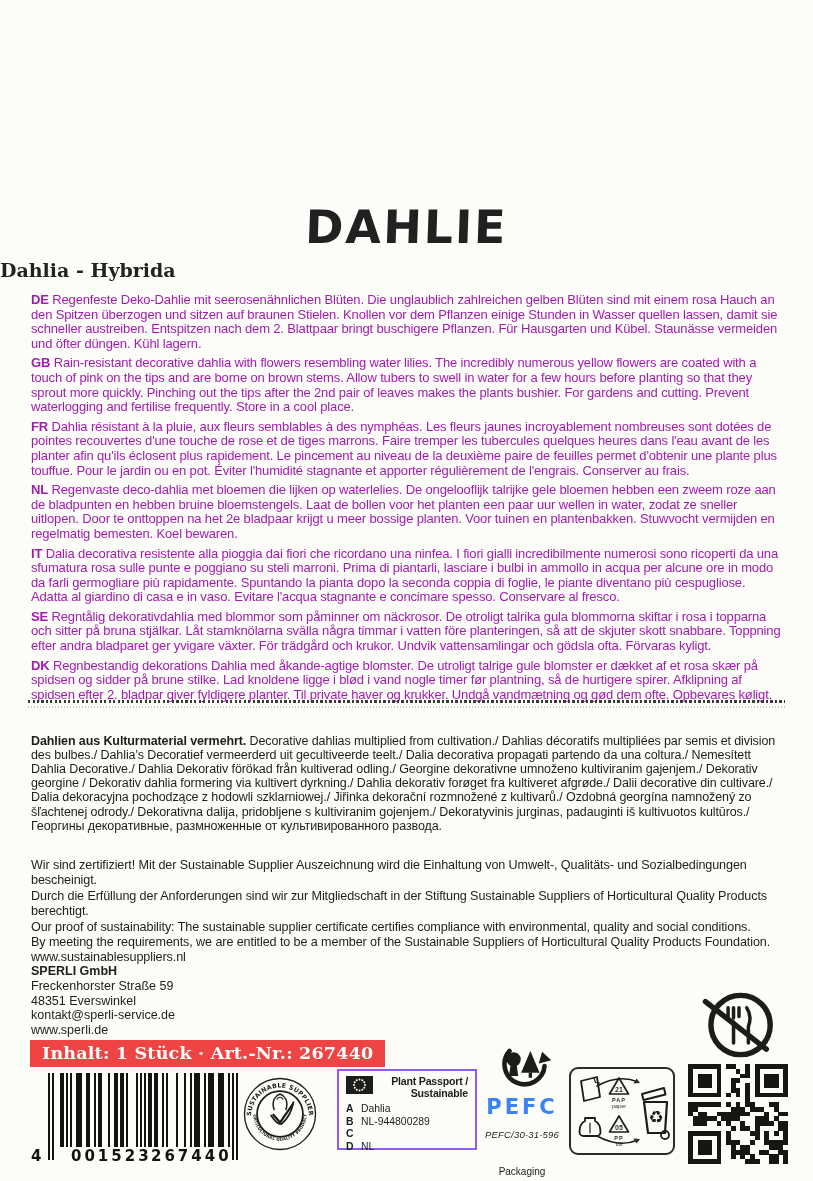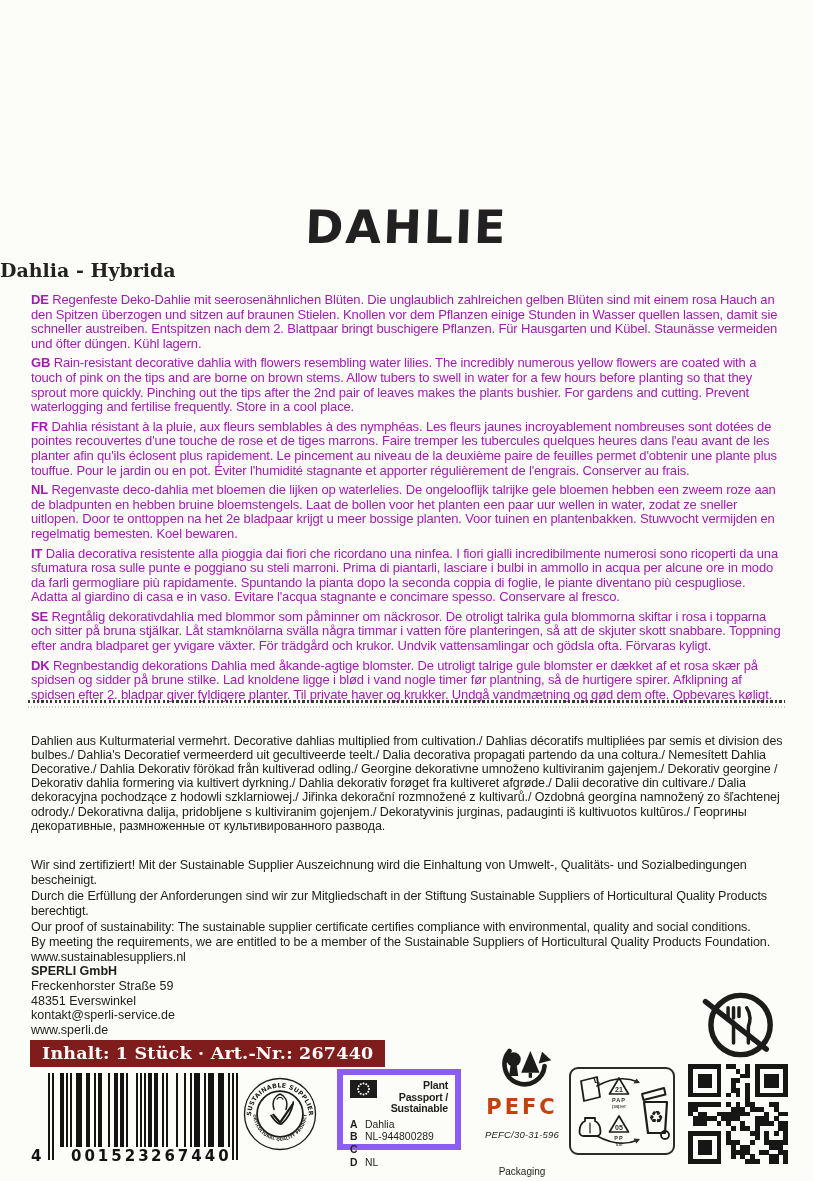--- a/index.html
+++ b/index.html
@@ -30,63 +30,63 @@
     position:absolute; left:28px; right:28px; top:700px; height:3px;
     background:repeating-linear-gradient(90deg,#3a3a38 0 2px, transparent 2px 4.5px);
   }
   .microline{
     position:absolute; left:28px; right:28px; top:706px; height:2px;
     background:repeating-linear-gradient(90deg,#c9c9c5 0 1px, transparent 1px 3px);
   }
   
   .propagation{position:absolute; top:721px; left:31px; width:752px;
     font-size:12.5px; line-height:14.2px; letter-spacing:-0.1px;}
-  .propagation b{font-weight:400;text-align:center;}
+  .propagation b{font-weight:700;text-align:center;}
   .sustain{position:absolute; top:858px; left:31px; width:752px;
     font-size:12.6px; line-height:15.4px; letter-spacing:-0.1px; white-space:pre-line;}
   
   .company{position:absolute; top:964px; left:31px; font-size:12.5px; line-height:14.8px;}
   .company .co-name{font-weight:700;}
   
   .badge{
     position:absolute; top:1040px; left:30px;
-    background:#7f1d1d; color:#fdfdfb; font-family:"DejaVu Serif", serif;
+    background:#ef4444; color:#fdfdfb; font-family:"DejaVu Serif", serif;
     font-weight:700; font-size:17.5px; padding:3px 12px 4px; letter-spacing:0.2px;
   }
   
   .barcode{position:absolute; top:1073px; left:48px; width:190px; height:92px;}
   .bc-bars{position:absolute; top:0; left:0; display:flex; align-items:flex-start;}
   .bc-mod{display:block; width:2px; height:74px;}
   .bc-mod.on{background:#131312;}
   .bc-mod.guard{height:87px;}
   .bc-digits span{
     position:absolute; bottom:0; font-family:"DejaVu Sans", sans-serif;
     font-size:15px; font-weight:600; letter-spacing:3px; color:#131312;
     background:#fcfcf9; padding:0 1px; text-align:center;
   }
   .bc-d0{left:-18px;} .bc-d1{left:10px; width:78px;margin-left:12px;} .bc-d2{left:102px; width:78px;}
   
   .seal{position:absolute; top:1077px; left:243px; width:74px; height:74px;}
   .seal svg{width:100%; height:100%;}
   .seal text{font-family:"DejaVu Sans", sans-serif; font-weight:700; fill:#161614;}
   
   .passport{
-    position:absolute; top:1069px; left:337px; width:124px; height:81px;
-    border:6px solid #8b5cf6; padding:5px 7px; box-sizing:border-box; background:#fcfcf9;
+    position:absolute; top:1069px; left:337px; width:140px; height:81px;
+    border:2px solid #8b5cf6; padding:5px 7px; box-sizing:border-box; background:#fcfcf9;
   }
   .pp-head{display:flex; align-items:flex-start;}
   .pp-flag{width:27px; height:18px; flex:none;}
   .pp-title{flex:1; text-align:right; font-weight:700; font-size:10.6px; line-height:11.6px; letter-spacing:-0.2px;}
   .pp-rows{margin-top:4px;}
   .pp-row{display:flex; font-size:10.4px; line-height:12.6px; min-height:12.6px;}
   .pp-key{font-weight:700; width:15px; flex:none;}
   
   .pefc{position:absolute; top:1046px; left:474px; width:96px; text-align:center;}
   .pefc-logo{width:62px; height:46px; margin:0 auto;}
-  .pefc-name{font-family:"DejaVu Sans", sans-serif; font-weight:800; font-size:21px; letter-spacing:3px; line-height:22px; color:#c2410c;}
+  .pefc-name{font-family:"DejaVu Sans", sans-serif; font-weight:800; font-size:21px; letter-spacing:3px; line-height:22px; color:#3b82f6;}
   .pefc-lic{font-size:9.5px; letter-spacing:0.2px; margin-top:11px;font-style:italic;}
   .pefc-label{font-size:10px; margin-top:26px;}
   
   .recycle{
     position:absolute; top:1067px; left:569px; width:106px; height:88px;
     border:2px solid #2b2b29; border-radius:9px; box-sizing:border-box;
   }
   .recycle svg{position:absolute;}
   .tri-label{position:absolute; text-align:center; font-size:5.5px; line-height:6px; letter-spacing:1px; font-weight:700; color:#2b2b29;}
   .tri-sub{letter-spacing:0; font-weight:400; display:block;}

